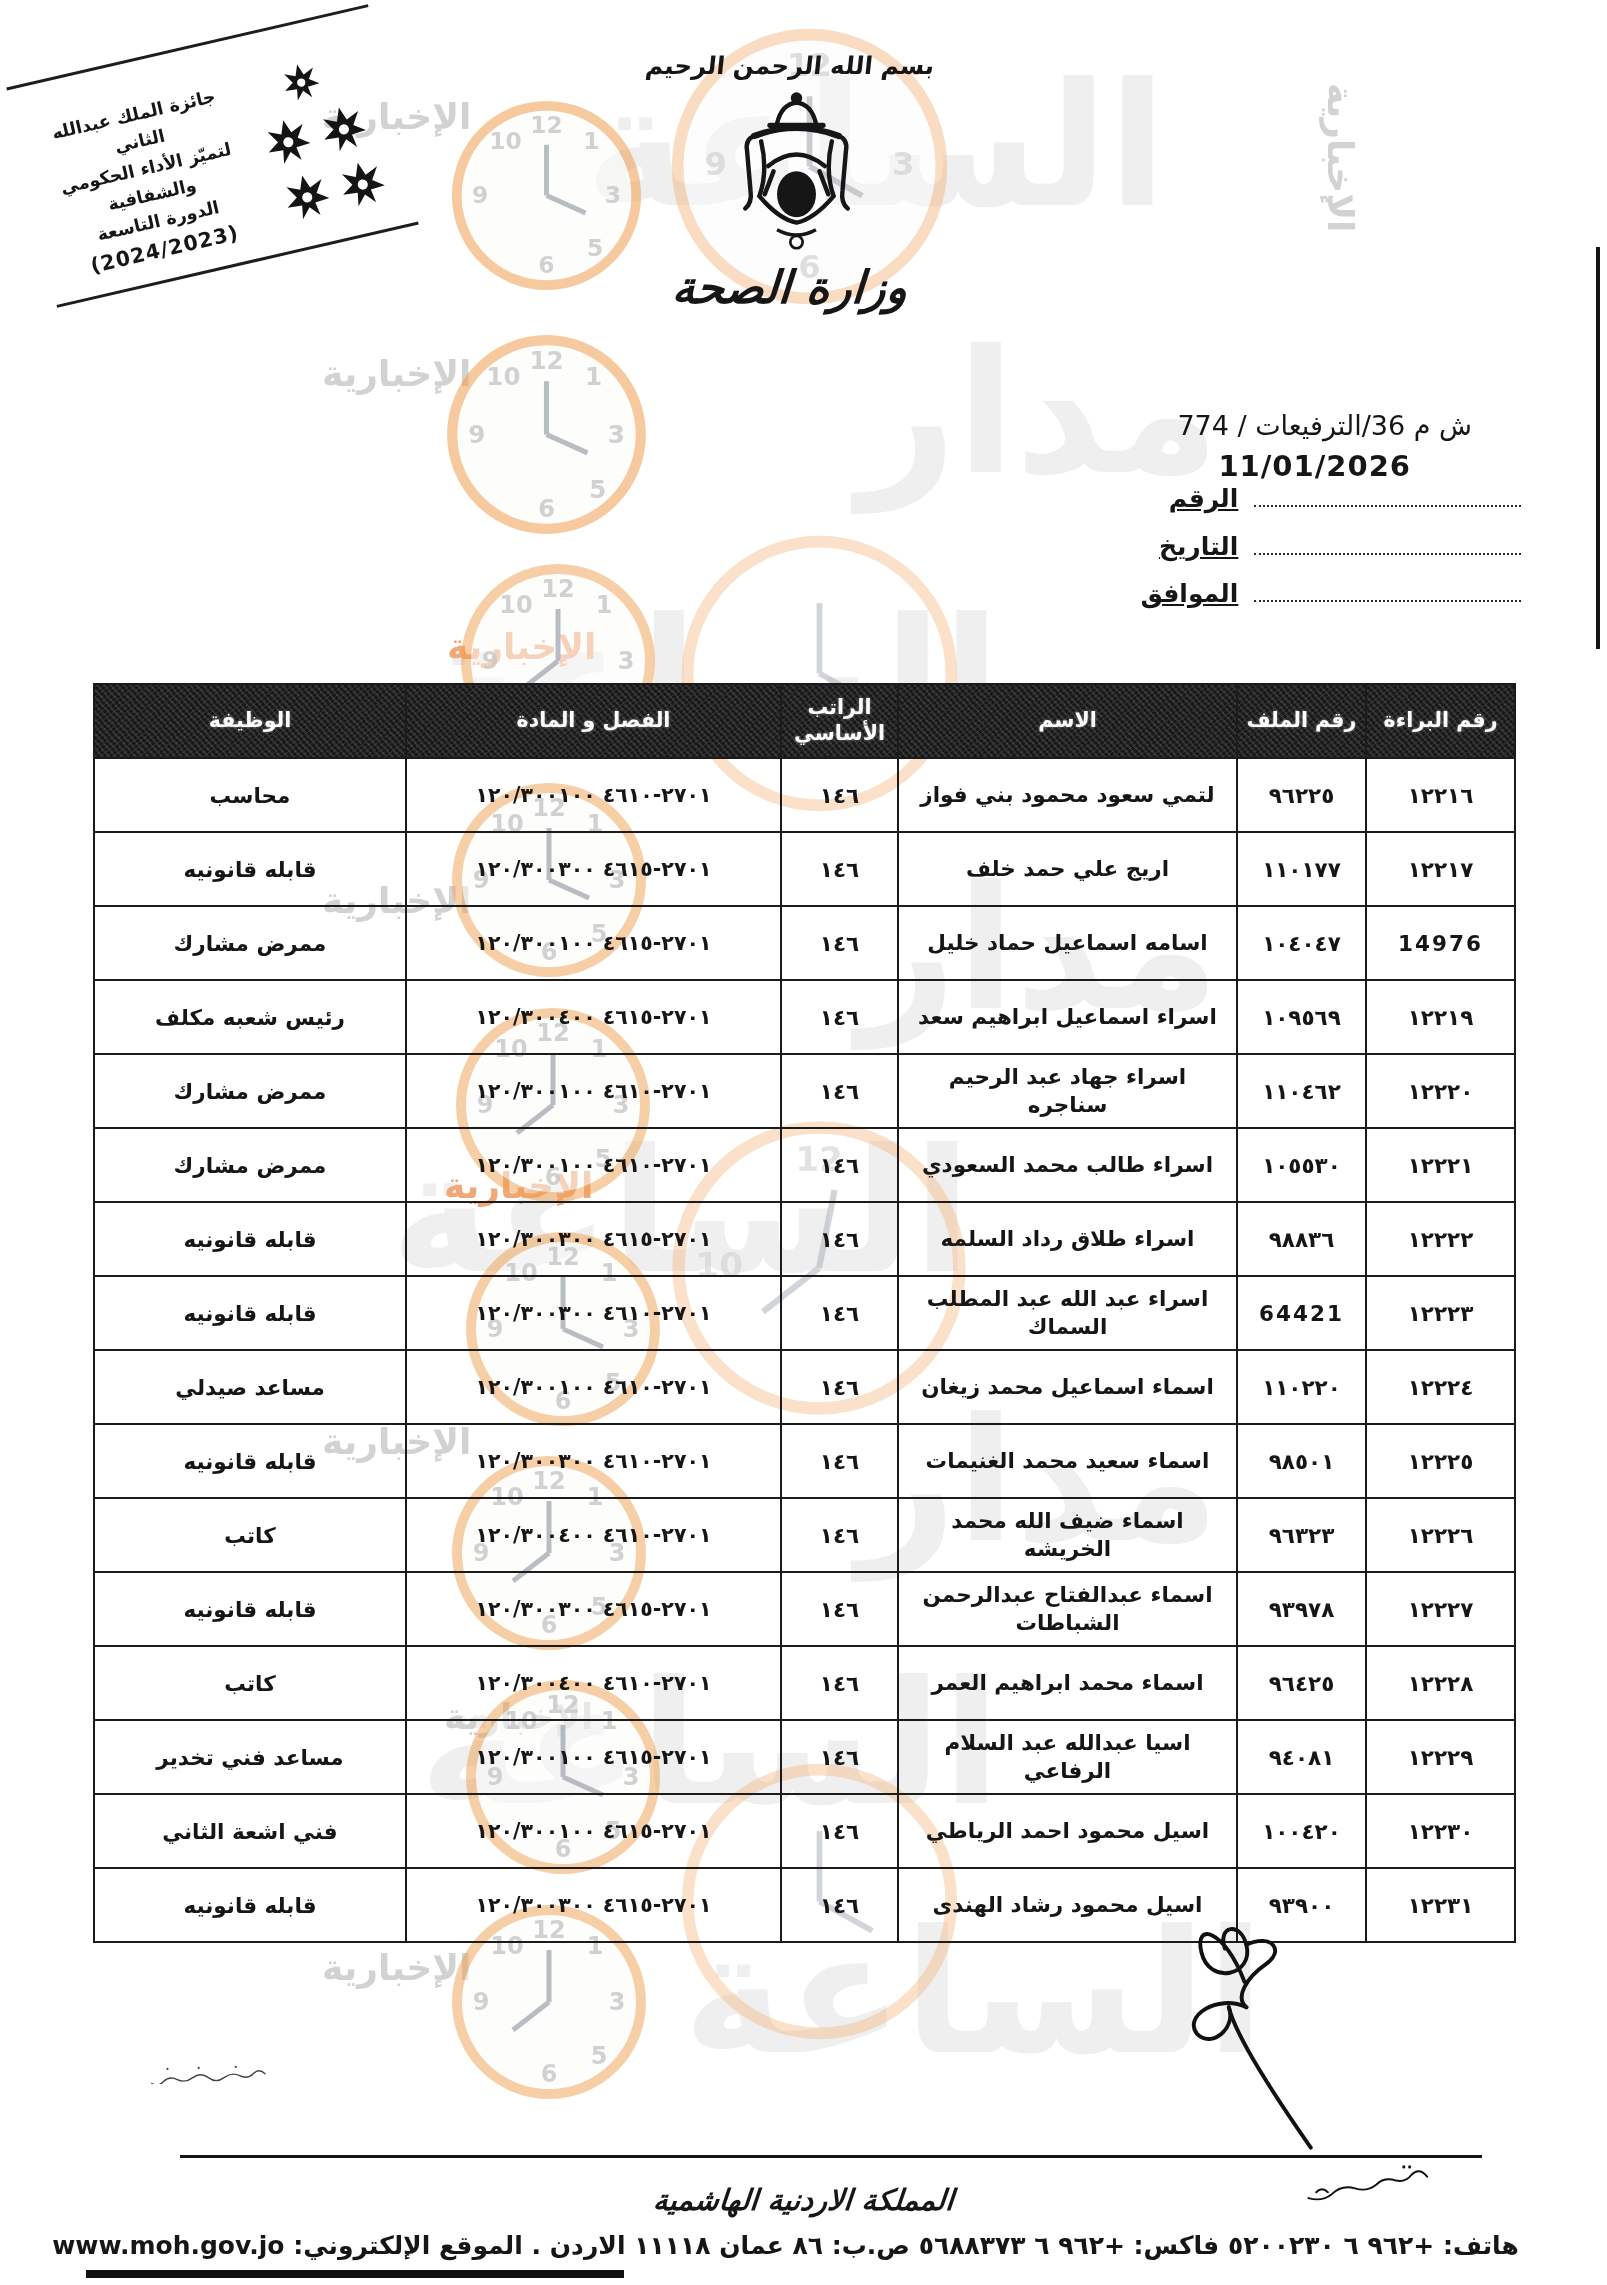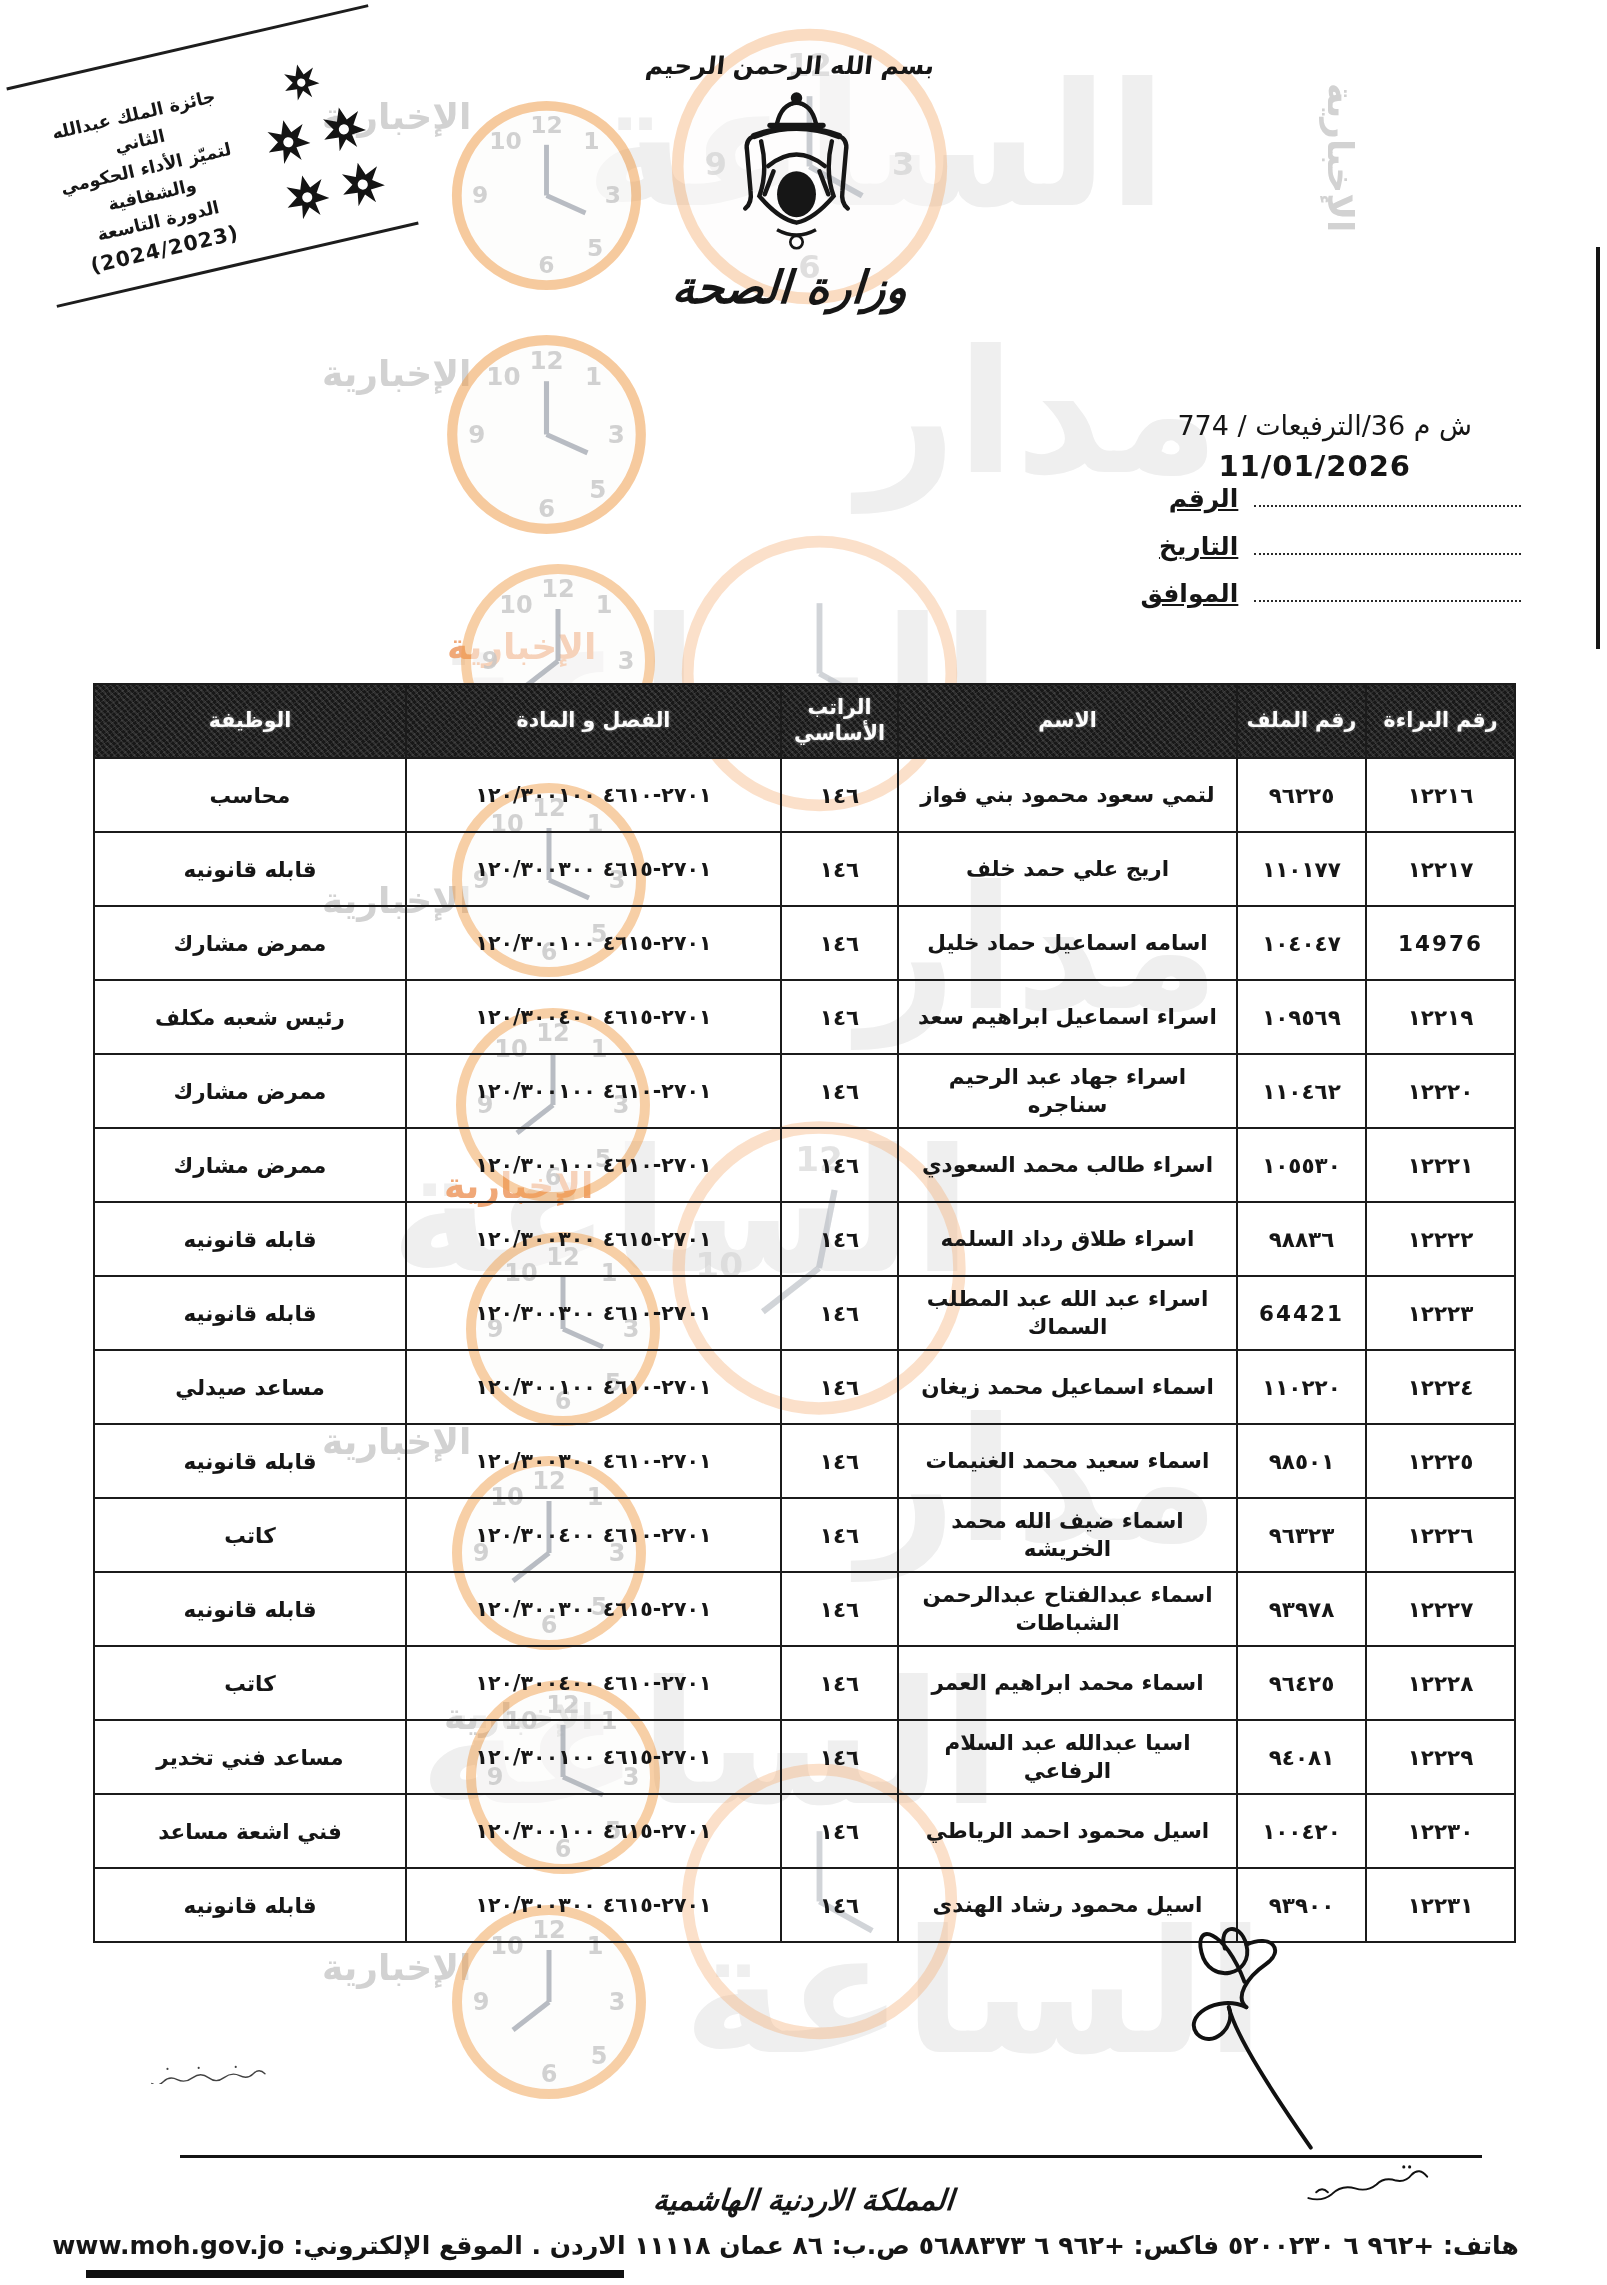--- a/index.html
+++ b/index.html
@@ -492,21 +492,21 @@
       <td class="c-sal">١٤٦</td>
       <td class="c-chap"><span class="ltr">١٢٠/٣٠٠١٠٠  ٤٦١٥-٢٧٠١</span></td>
       <td class="c-job">مساعد فني تخدير</td>
     </tr>
           <tr>
       <td class="c-num">١٢٢٣٠</td>
       <td class="c-num">١٠٠٤٢٠</td>
       <td class="c-name">اسيل محمود احمد الرياطي</td>
       <td class="c-sal">١٤٦</td>
       <td class="c-chap"><span class="ltr">١٢٠/٣٠٠١٠٠  ٤٦١٥-٢٧٠١</span></td>
-      <td class="c-job">فني اشعة مساعد</td>
+      <td class="c-job">فني اشعة الثاني</td>
     </tr>
           <tr>
       <td class="c-num">١٢٢٣١</td>
       <td class="c-num">٩٣٩٠٠</td>
       <td class="c-name">اسيل محمود رشاد الهندى</td>
       <td class="c-sal">١٤٦</td>
       <td class="c-chap"><span class="ltr">١٢٠/٣٠٠٣٠٠  ٤٦١٥-٢٧٠١</span></td>
       <td class="c-job">قابله قانونيه</td>
     </tr>
         </tbody>

